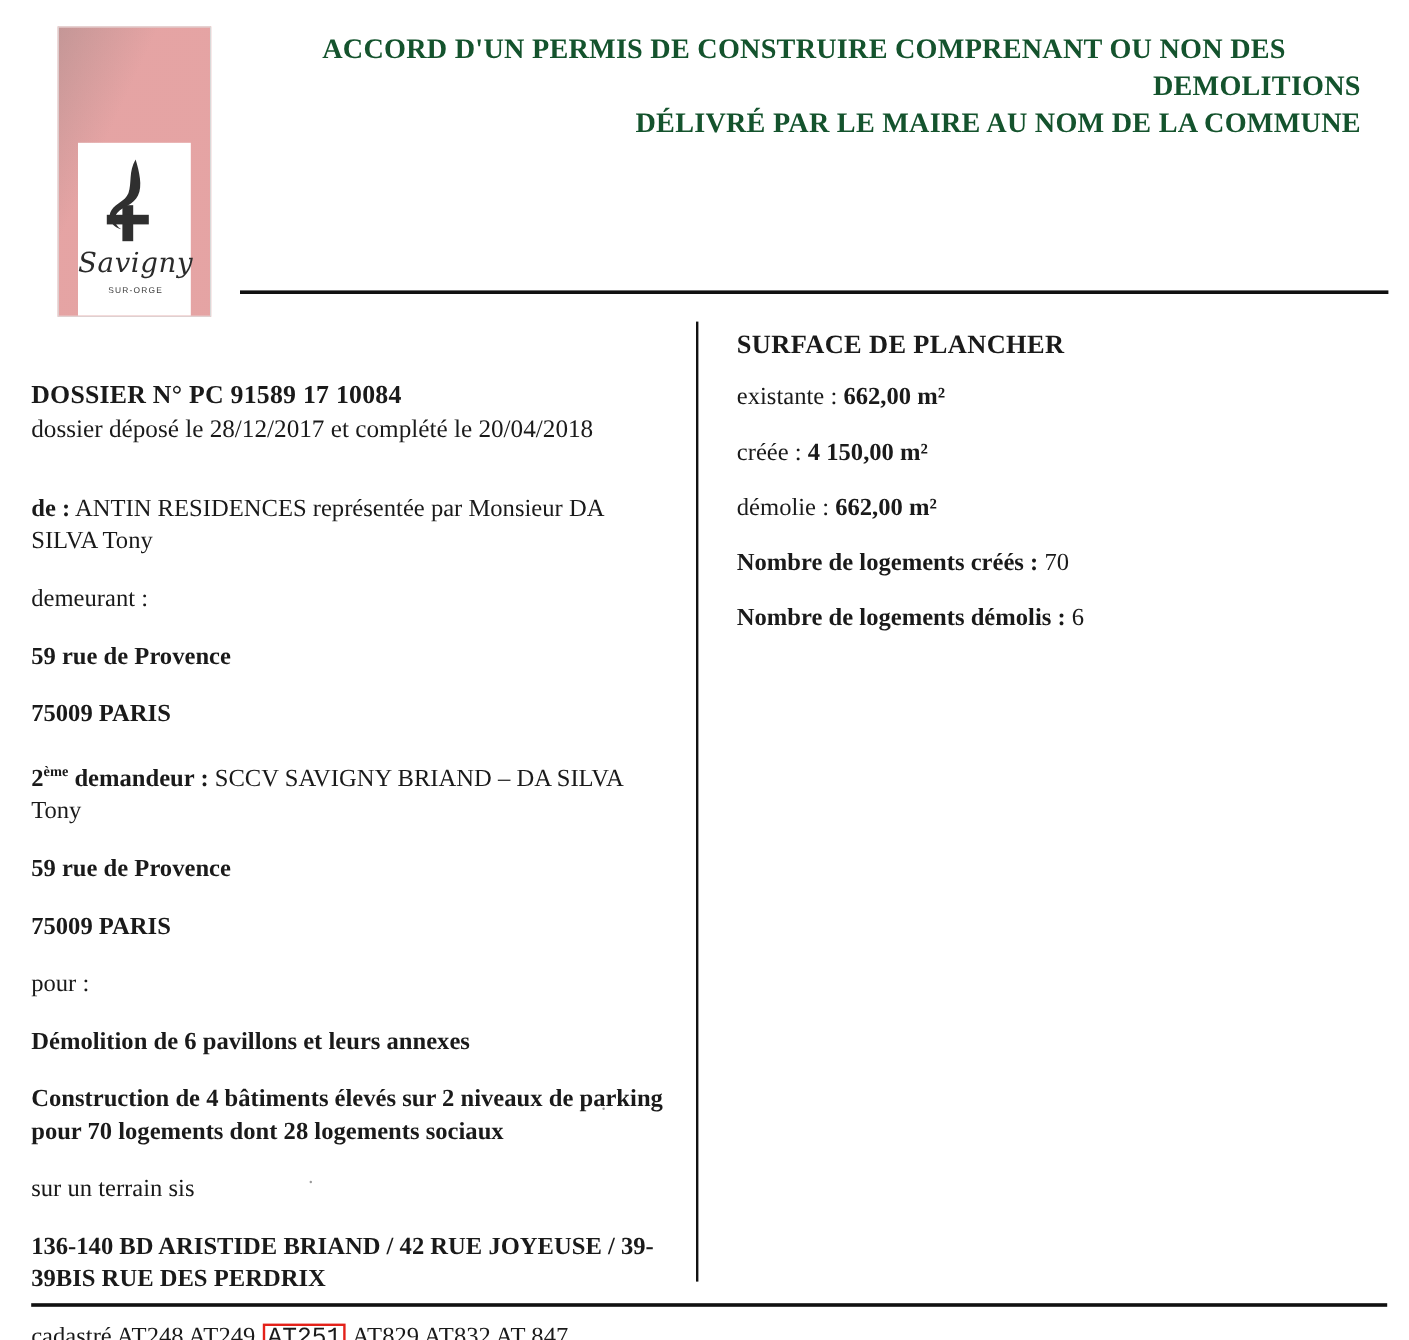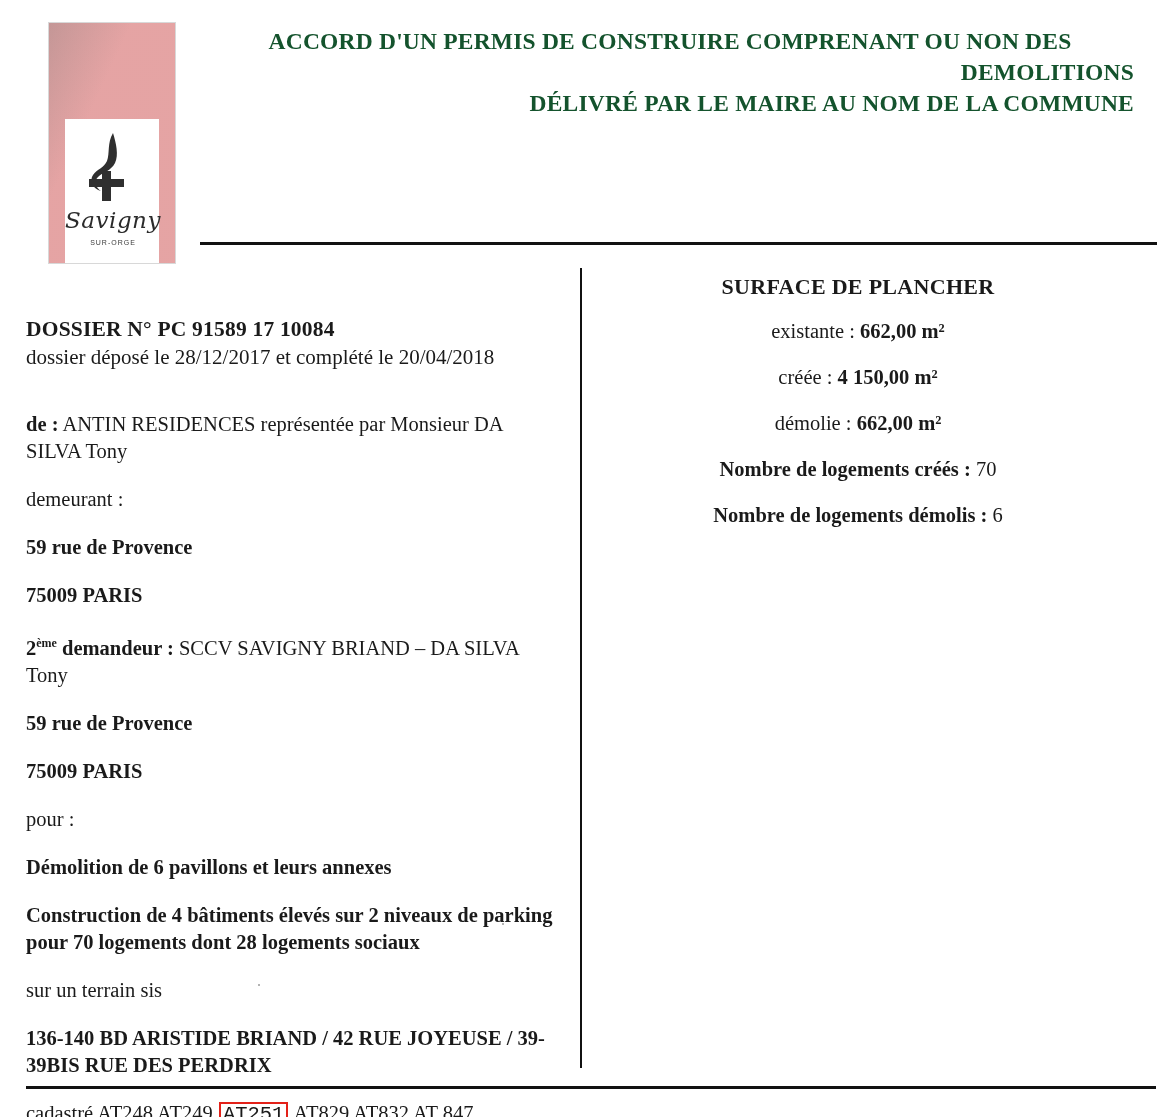--- a/index.html
+++ b/index.html
@@ -127,24 +127,23 @@
   }
 
   .col-left {
     position: absolute;
     left: 26px;
     top: 49px;
     width: 530px;
   }
   .col-right {
     position: absolute;
-    left: 598px;
+    left: 614px;
     top: 6px;
     width: 520px;
-    text-align: center;
   }
 
   .p {
     font-size: 20.5px;
     line-height: 27px;
     margin: 0 0 21px 0;
   }
   .p.tight { margin-bottom: 16px; }
   .b { font-weight: bold; }
   .dossier {

